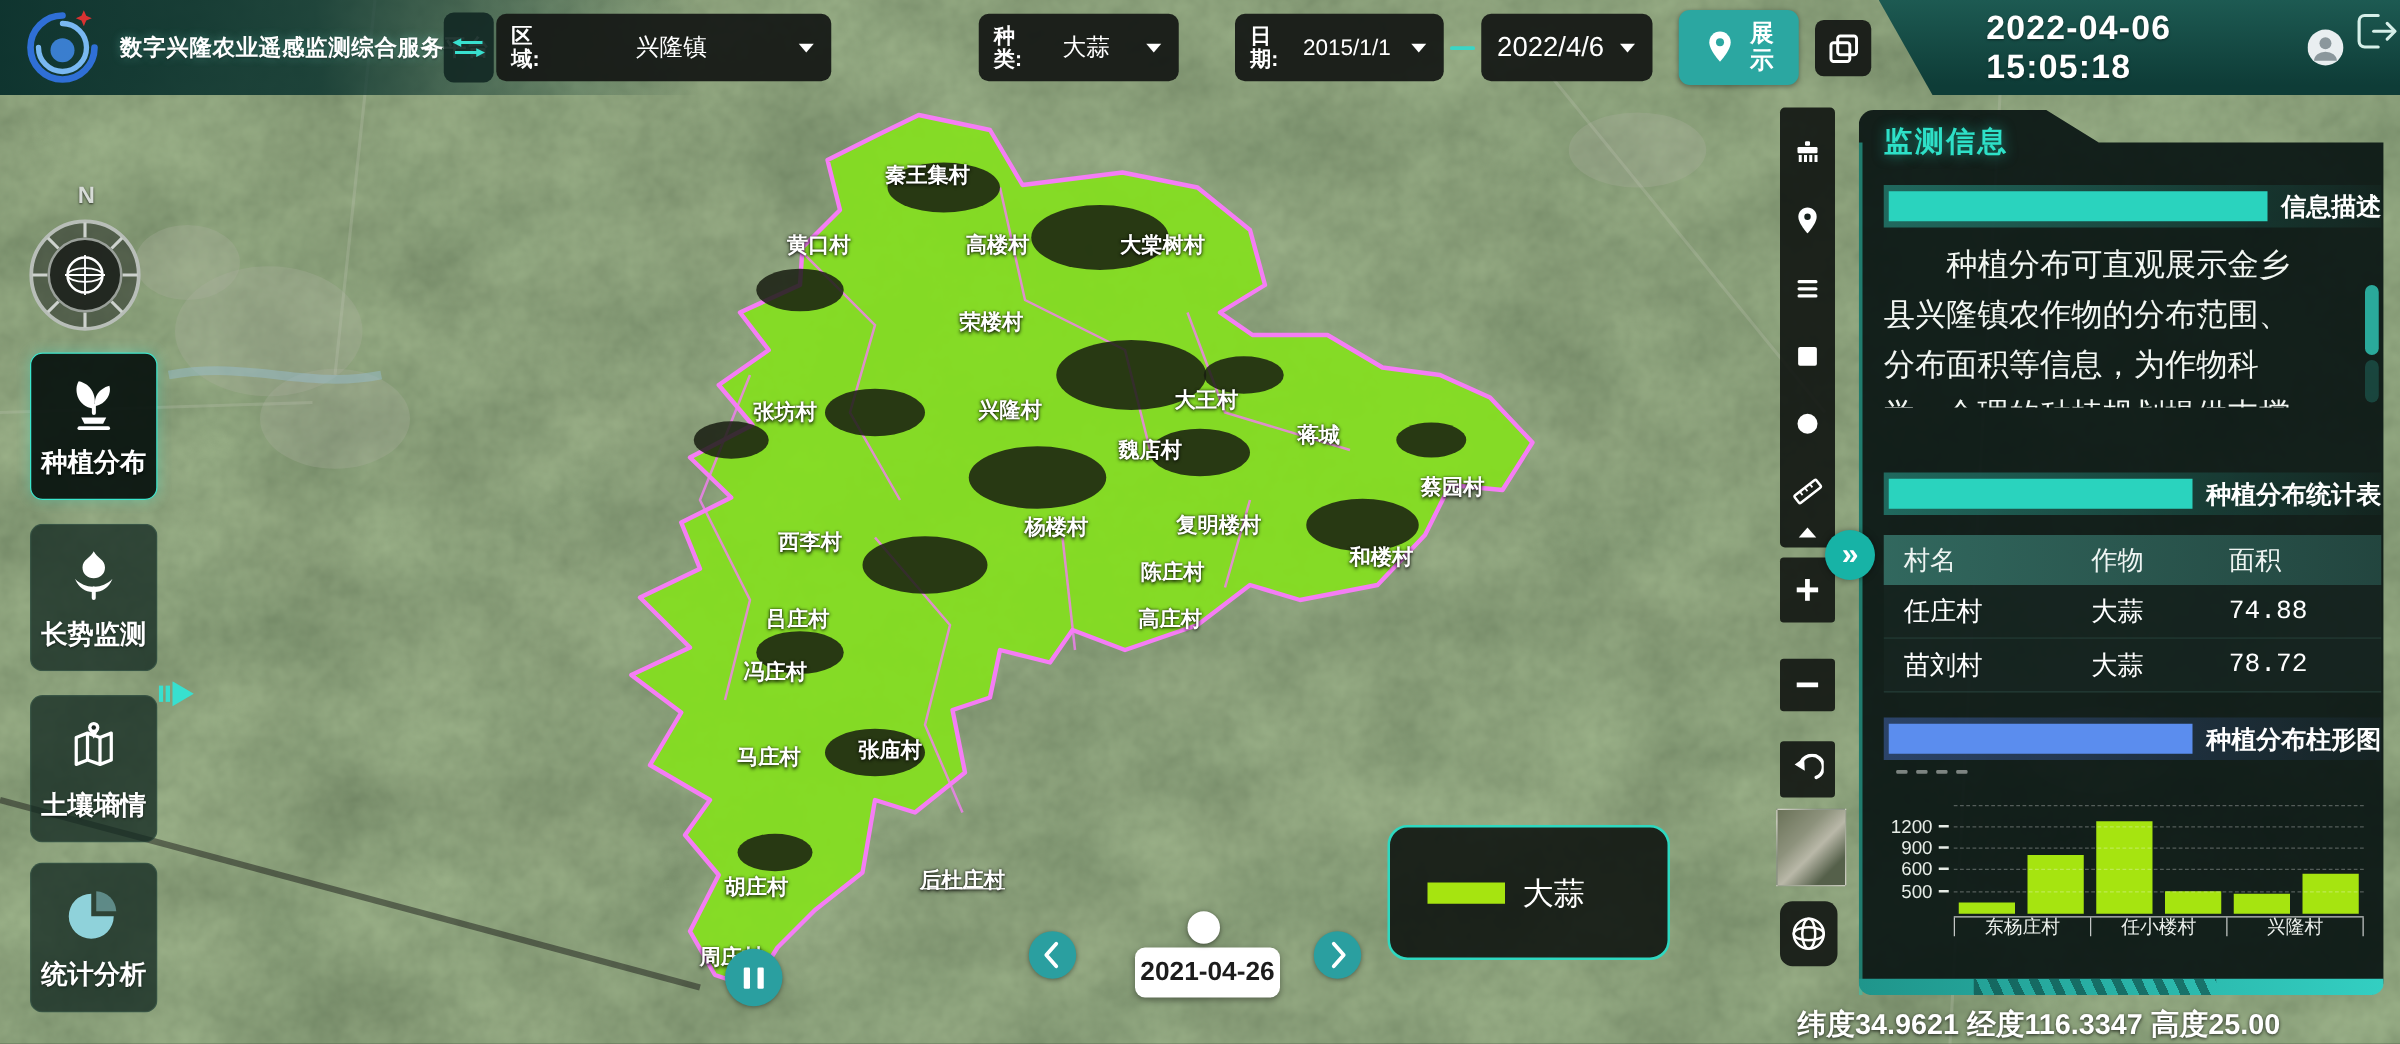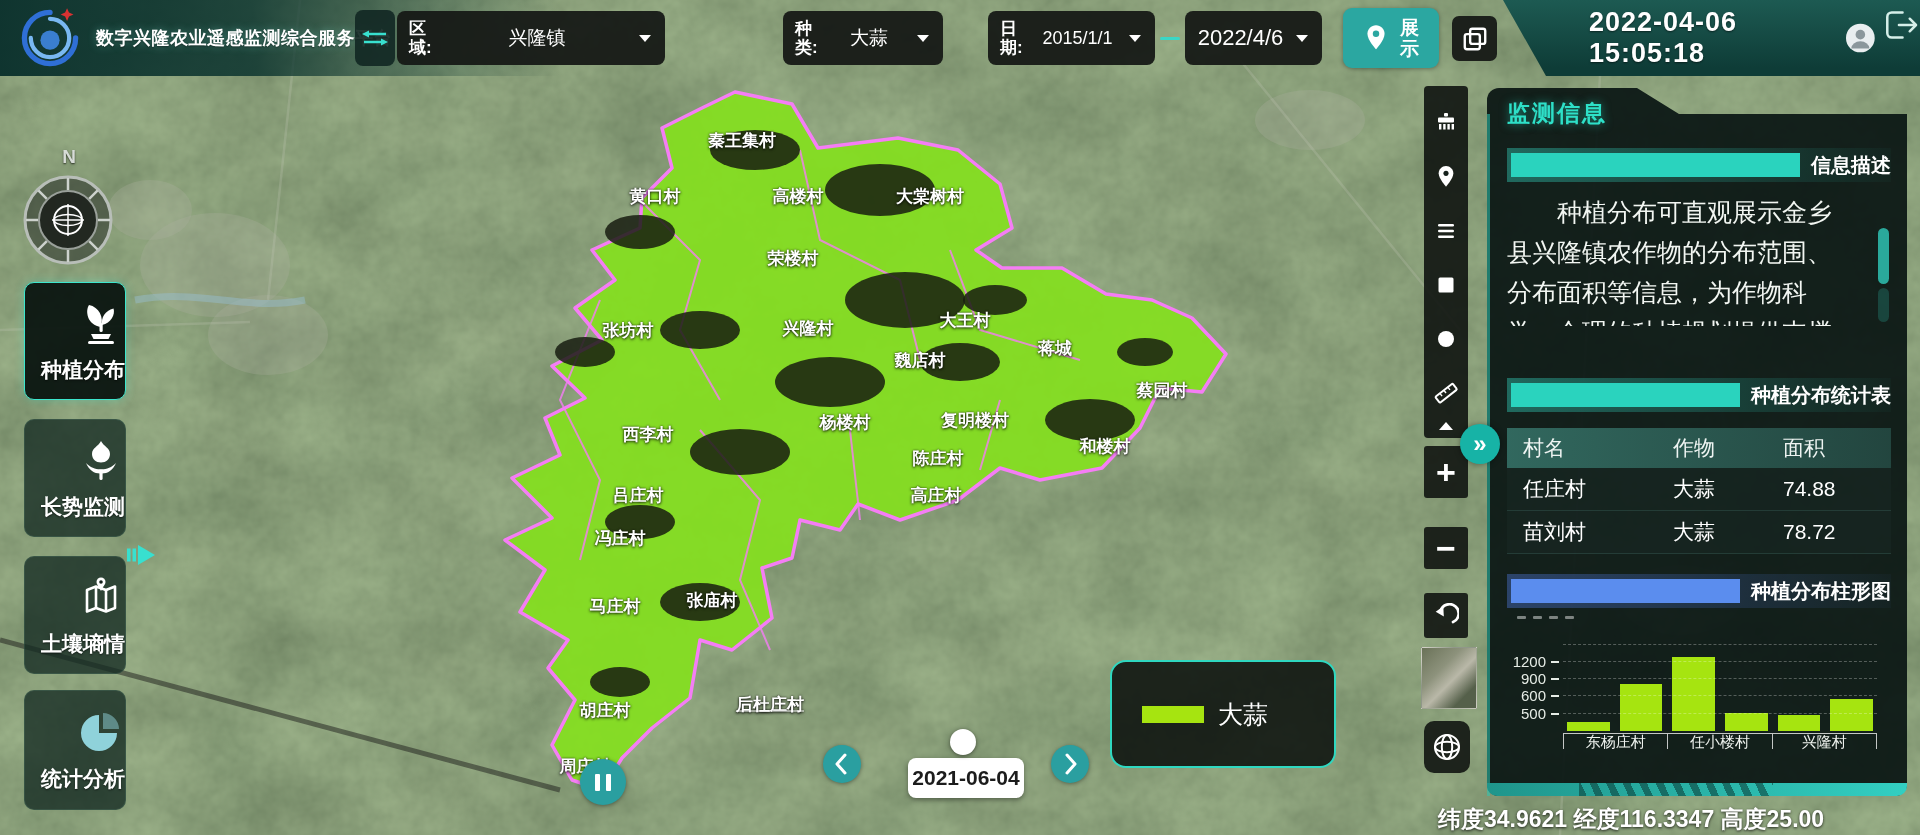--- a/index.html
+++ b/index.html
@@ -40,21 +40,21 @@
   .clock{margin-left:86px;color:#fff;font-size:27px;font-weight:bold;letter-spacing:1px;
     text-shadow:0 1px 2px rgba(0,0,0,.5);}
   .avatar{margin-left:12px;}
   .logout{margin-left:6px;margin-bottom:26px;}
   
   #compass{position:absolute;left:22px;top:174px;z-index:15;}
   .north{position:absolute;left:54px;top:146px;width:30px;text-align:center;color:#d7dcd7;
     font-size:19px;font-weight:bold;z-index:15;text-shadow:0 1px 2px rgba(0,0,0,.7);}
   .side-btn{position:absolute;left:24px;width:100px;height:116px;border-radius:10px;z-index:15;
     background:rgba(20,42,34,.78);border:1px solid rgba(120,200,180,.12);
-    display:flex;flex-direction:column;align-items:flex-end;justify-content:center;gap:9px;
+    display:flex;flex-direction:column;align-items:center;justify-content:center;gap:9px;
     color:#fff;cursor:pointer;}
   .side-btn .lbl{font-size:21px;font-weight:bold;text-shadow:0 1px 2px rgba(0,0,0,.6);}
   .side-btn.active{background:rgba(8,18,14,.93);border:1.5px solid #3ce6cd;
     box-shadow:0 0 10px rgba(60,230,205,.35);}
   #ff-arrow{position:absolute;left:127px;top:545px;z-index:15;}
   
   #tool-strip{position:absolute;left:1424px;top:86px;width:44px;height:352px;z-index:15;
     background:rgba(16,20,17,.9);border-radius:4px;display:flex;flex-direction:column;
     align-items:center;padding-top:10px;box-sizing:border-box;}
   .tool-ic{width:44px;height:54px;display:flex;align-items:center;justify-content:center;cursor:pointer;}
@@ -65,36 +65,36 @@
   #zoom-in{top:446px;height:52px;font-size:34px;font-weight:bold;}
   #zoom-out{top:527px;height:42px;font-size:34px;font-weight:bold;}
   #undo-btn{top:593px;height:45px;}
   #thumb{position:absolute;left:1421px;top:647px;width:54px;height:60px;z-index:15;border:1px solid rgba(255,255,255,.35);
     background:linear-gradient(135deg,#6a7258 0%,#8d927c 35%,#b9b8a8 55%,#55604a 80%);cursor:pointer;}
   #globe-btn{top:721px;left:1424px;width:46px;height:52px;border-radius:10px;}
   
   #panel{position:absolute;left:1487px;top:88px;width:420px;height:708px;z-index:20;
     background:rgba(10,22,19,.93);border-radius:12px;
     clip-path:polygon(0 0,150px 0,192px 26px,100% 26px,100% 100%,0 100%);
-    color:#fff;box-sizing:border-box;padding:0 16px 0 20px;}
+    color:#fff;box-sizing:border-box;padding:0 2px 0 20px;}
   .panel-edge{position:absolute;left:0;top:26px;bottom:0;width:3px;background:rgba(46,200,180,.55);}
   .panel-title{padding-top:10px;height:40px;color:#2ee0c8;font-size:23px;font-weight:bold;
     letter-spacing:2px;text-shadow:0 0 10px rgba(40,220,195,.55);}
   .sec-hdr{height:34px;display:flex;align-items:center;font-size:20px;font-weight:bold;
     background:linear-gradient(90deg,rgba(43,166,150,.55),rgba(43,166,150,.04));}
   .sec-hdr .bar{width:5px;height:24px;background:#2ad3be;margin:0 11px 0 4px;}
   .sec-hdr.blue{background:linear-gradient(90deg,rgba(78,118,215,.42),rgba(78,118,215,.04));}
   .sec-hdr.blue .bar{background:#5b8dee;}
   #desc-wrap{position:relative;height:134px;margin-top:10px;overflow:hidden;}
   #desc-text{width:330px;font-size:25px;line-height:40px;text-indent:2em;color:#f2f6f2;}
   .scroll-thumb{position:absolute;right:2px;top:36px;width:11px;height:56px;border-radius:6px;background:#2aa99b;}
   .scroll-track{position:absolute;right:2px;top:96px;width:11px;height:34px;border-radius:6px;background:rgba(42,170,155,.28);}
   #table-sec{margin-top:52px;}
   #data-table{margin-top:16px;font-size:21px;}
-  .t-row{display:grid;grid-template-columns:150px 110px 1fr;align-items:center;height:42px;padding-left:16px;}
+  .t-row{display:grid;grid-template-columns:150px 110px 1fr;align-items:center;height:42px;padding-left:16px;font-family:Liberation Mono, monospace;}
   .t-head{background:linear-gradient(90deg,rgba(52,110,100,.92),rgba(40,82,75,.75));height:40px;color:#eef4f2;}
   .t-body .t-row{background:rgba(30,46,42,.35);border-bottom:1px solid rgba(120,200,185,.15);}
   #chart-sec{margin-top:20px;}
   #chart-wrap{position:relative;height:142px;margin-top:6px;}
   .mini-legend{position:absolute;left:10px;top:2px;display:flex;gap:7px;}
   .mini-legend i{display:block;width:9px;height:3px;background:rgba(255,255,255,.45);border-radius:1px;}
   #chart-plot{position:absolute;left:56px;right:14px;top:22px;height:95px;}
   .gridline{position:absolute;left:0;right:0;border-top:1px dashed rgba(255,255,255,.28);}
   #chart-bars{position:absolute;left:4px;right:4px;bottom:0;display:flex;align-items:flex-end;gap:10px;}
   .bar{flex:1;}
@@ -556,21 +556,21 @@
     <i></i>
       <i></i>
   </div>
   <div id="prev-btn" class="tl-circle">
     <svg width="38" height="38" viewBox="0 0 38 38">
       <polyline points="22,10 14,19 22,28" fill="none" stroke="#fff" stroke-width="3" stroke-linecap="round" stroke-linejoin="round"></polyline>
     </svg>
   </div>
   <div id="slider-dot"></div>
   <div id="date-tip">
-    <span>2021-06-04</span>
+    <span>2021-04-26</span>
   </div>
   <div id="next-btn" class="tl-circle">
     <svg width="38" height="38" viewBox="0 0 38 38">
       <polyline points="16,10 24,19 16,28" fill="none" stroke="#fff" stroke-width="3" stroke-linecap="round" stroke-linejoin="round"></polyline>
     </svg>
   </div>
 
   <div id="legend">
     <div class="swatch" style="background: rgb(166, 228, 16);"></div>
     <div class="lg-label">大蒜</div>

